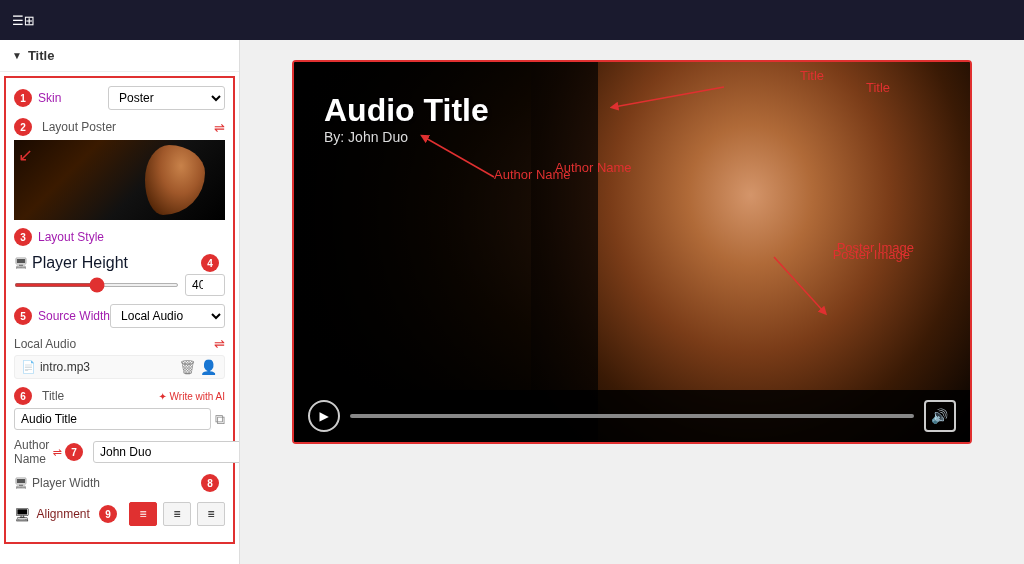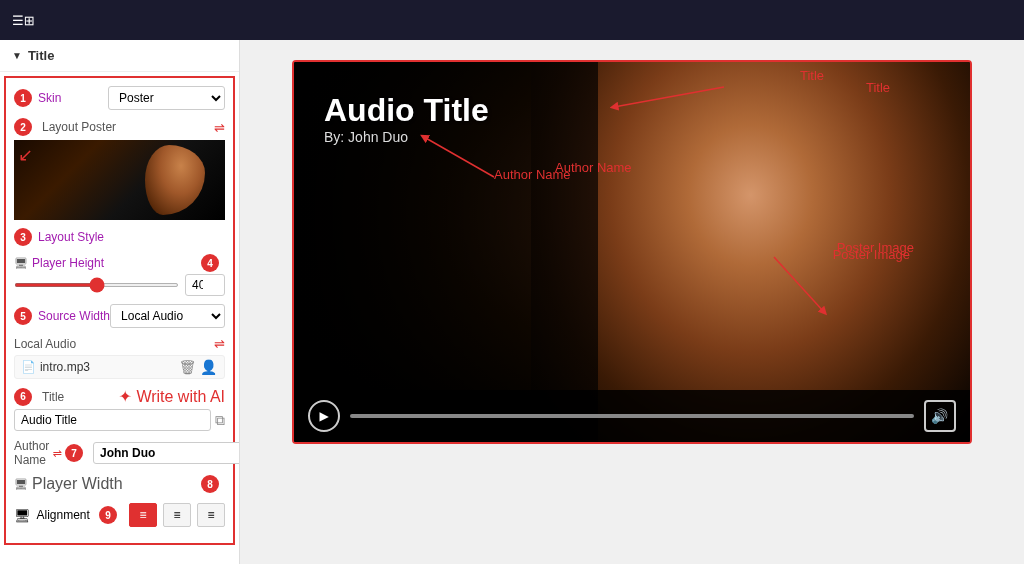--- a/index.html
+++ b/index.html
@@ -236,21 +236,21 @@
       margin-bottom: 8px;
     }
     .title-field-header {
       display: flex;
       align-items: center;
       justify-content: space-between;
       margin-bottom: 3px;
     }
     .write-ai {
       color: #e03030;
-      font-size: 16px;
+      font-size: 10px;
       cursor: pointer;
       display: flex;
       align-items: center;
       gap: 2px;
     }
     .title-input-row {
       display: flex;
       align-items: center;
       gap: 4px;
     }
@@ -522,21 +522,21 @@
       </div>
 
       <div class="field-row">
         <span class="badge small-badge">3</span>
         <span class="field-label">Layout Style</span>
       </div>
 
       <div class="slider-row">
         <div class="slider-label-row">
           <span class="monitor-icon">🖥</span>
-          <span style="font-size:12px;color:#a21caf;flex:1;">Player Height</span>
+          <span style="font-size:16px;color:#0f172a;flex:1;">Player Height</span>
           <span class="badge small-badge">4</span>
         </div>
         <div class="slider-container">
           <input type="range" min="0" max="800" value="400" style="">
           <input type="number" class="slider-value" value="400" style="">
         </div>
       </div>
 
       <div class="field-row">
         <span class="badge small-badge">5</span>
@@ -572,35 +572,35 @@
           <span class="icon-btn">⧉</span>
         </div>
       </div>
 
       <div class="author-row">
         <div class="author-label">
           <span>Author Name</span>
           <span class="link-icon" style="font-size:11px;">⇌</span>
           <span class="badge small-badge">7</span>
         </div>
-        <input type="text" class="author-input" style="flex: 1 1 0%; font-weight: bold;" value="John Duo">
+        <input type="text" class="author-input" style="flex: 1 1 0%;" value="John Duo">
 
       </div>
 
       <div class="slider-row">
         <div class="slider-label-row">
           <span class="monitor-icon">🖥</span>
-          <span style="font-size:16px;color:#555;flex:1;">Player Width</span>
+          <span style="font-size:12px;color:#555;flex:1;">Player Width</span>
           <span class="badge small-badge">8</span>
         </div>
       </div>
 
       <div class="align-row">
         <span class="monitor-icon">🖥</span>
-        <span style="font-size:12px;color:#000000;flex:1;">Alignment</span>
+        <span style="font-size:12px;color:#7f1d1d;flex:1;">Alignment</span>
         <span class="badge small-badge">9</span>
         <button class="align-btn active">≡</button>
         <button class="align-btn">≡</button>
         <button class="align-btn">≡</button>
       </div>
 
     </div>
 
     <div class="collapse-handle">
       

